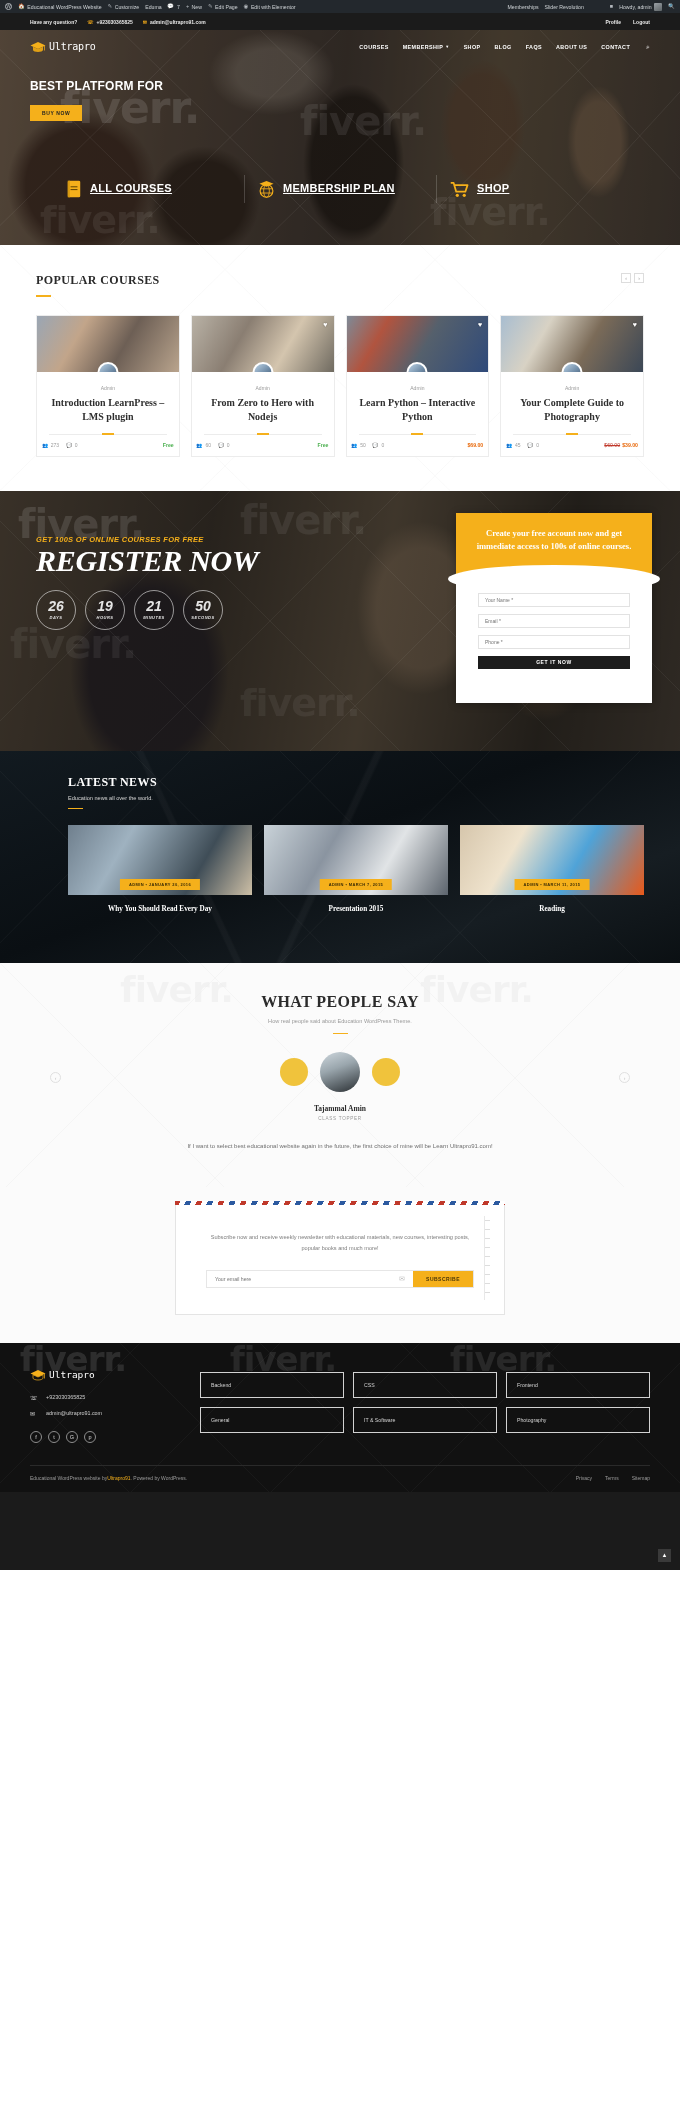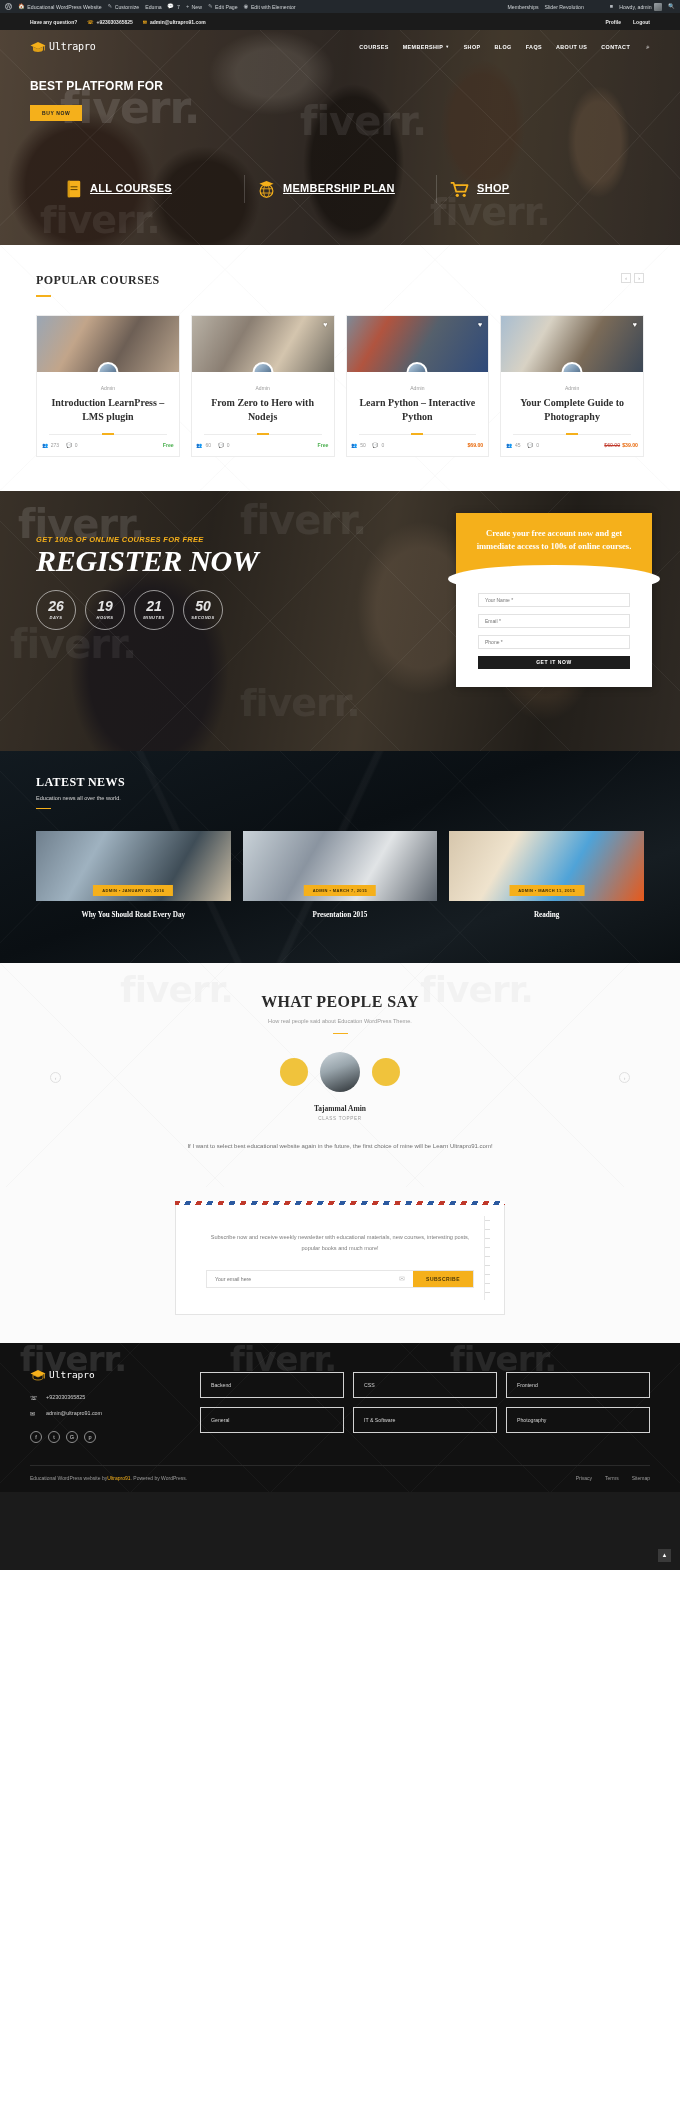--- a/index.html
+++ b/index.html
@@ -208,21 +208,21 @@
     width: 40px; height: 40px; border: 1.3px solid rgba(255,255,255,.55);
     border-radius: 50%; display: flex; flex-direction: column;
     align-items: center; justify-content: center; color: #e5e5e5;
   }
   .cnum { font-size: 14px; font-weight: bold; line-height: 1; }
   .clab { font-size: 4px; font-weight: bold; letter-spacing: .5px; margin-top: 2px; }
 
   .reg-card {
     position: absolute; right: 28px; top: 22px; width: 196px;
     background: #fff; z-index: 6; box-shadow: 0 1px 8px rgba(0,0,0,.28);
-    padding-bottom: 18px;
+    padding-bottom: 34px;
   }
   .reg-card-top {
     background: #f5b01b; padding: 14px 18px 26px; text-align: center;
     position: relative;
   }
   .reg-card-top::after {
     content: ''; position: absolute; left: -4%; right: -4%; bottom: -14px;
     height: 28px; background: #fff; border-radius: 50%;
   }
   .reg-card-top h3 {
@@ -239,37 +239,38 @@
     display: block; width: 100%; height: 13px; background: #1c1c1c;
     color: #fff; font-size: 5px; font-weight: bold; letter-spacing: .6px;
     border: none; cursor: pointer; margin-top: 3px;
     font-family: "Liberation Sans", sans-serif;
   }
 
   
   .news {
     position: relative; height: 212px; overflow: hidden;
     background-color: #0e1418;
+    padding-left: 32px;
   }
   .news-bg {
     position: absolute; inset: 0;
     background:
       linear-gradient(115deg, transparent 0 48%, rgba(255,255,255,.035) 48.4% 49%, transparent 49.4%),
       linear-gradient(65deg, transparent 0 30%, rgba(255,255,255,.03) 30.3% 30.9%, transparent 31.2%),
       linear-gradient(160deg,#121a20 0%, #0a0f13 45%, #161d22 75%, #0b1013 100%);
   }
   .news-inner { position: relative; z-index: 4; padding: 24px 36px 0; }
   .news-title {
     font-family: "Liberation Serif", serif; font-weight: bold;
     font-size: 12px; color: #fff; letter-spacing: .4px;
   }
   .news-sub { font-size: 5.6px; color: #d6d6d6; margin-top: 5px; }
   .news-rule { width: 15px; height: 1.6px; background: #f5b01b; margin-top: 7px; }
   .posts { display: flex; gap: 12px; margin-top: 16px; }
-  .post { flex: 1; margin-top: 6px; }
+  .post { flex: 1; }
   .p-thumb { height: 70px; position: relative; overflow: hidden; }
   .p-badge {
     position: absolute; left: 50%; transform: translateX(-50%); bottom: 5px;
     background: #f5b01b; color: #3b2c05; font-size: 4px; font-weight: bold;
     letter-spacing: .4px; padding: 3px 9px; white-space: nowrap;
   }
   .p-title {
     text-align: center; color: #fff; font-family: "Liberation Serif", serif;
     font-weight: bold; font-size: 7.2px; margin-top: 10px;
   }

